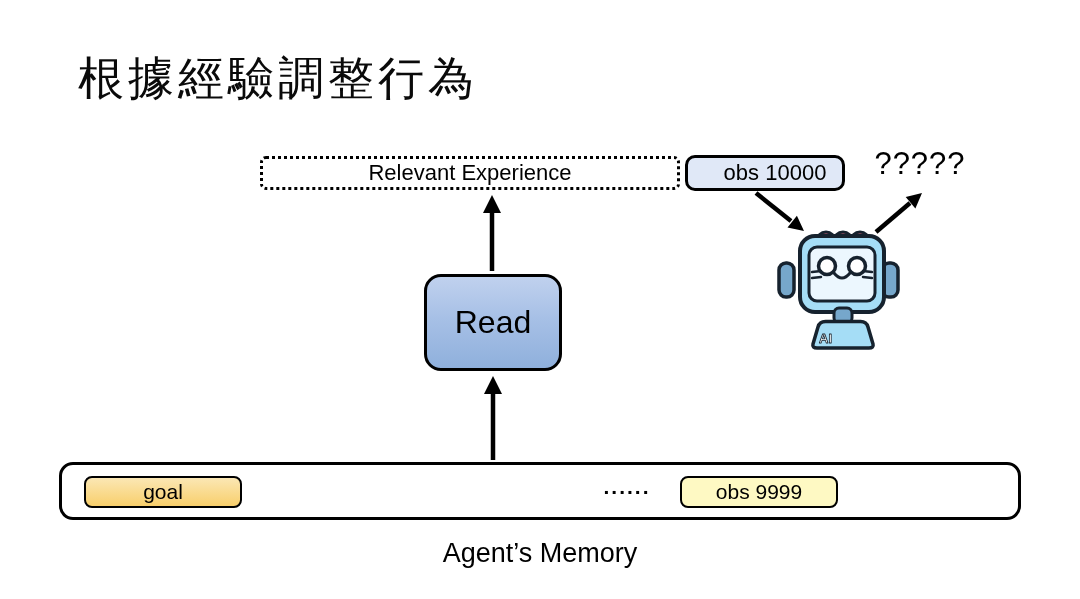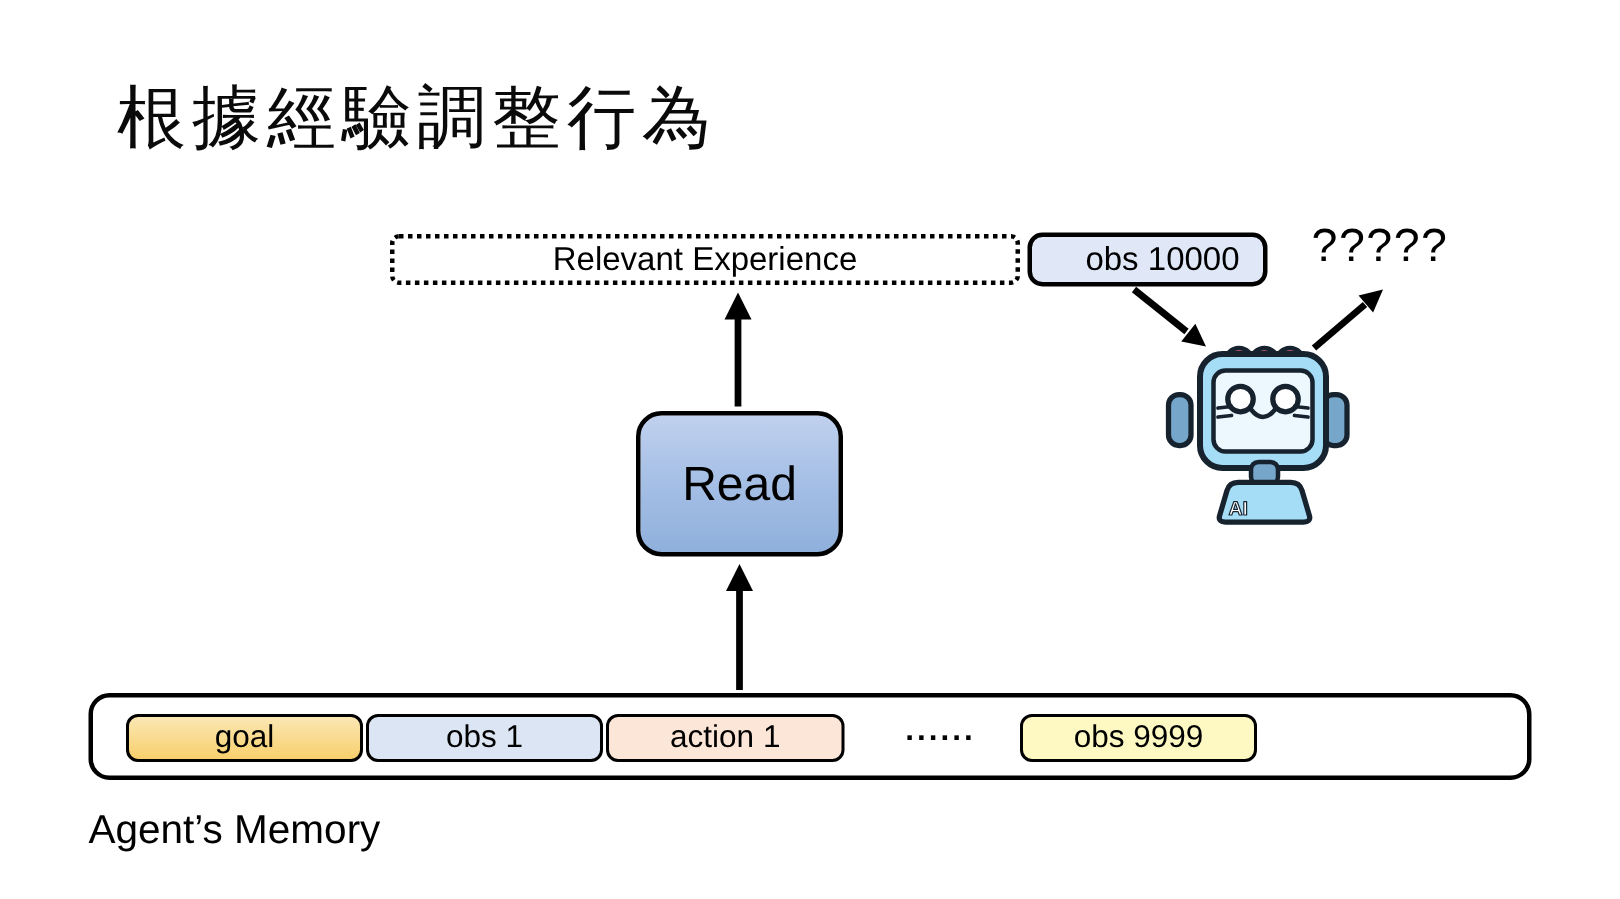--- a/index.html
+++ b/index.html
@@ -82,21 +82,21 @@
 
   #mem-ellipsis {
     left: 592px; top: 476px; width: 70px; height: 32px;
     display: flex; align-items: center; justify-content: center;
     font-size: 21px; font-weight: 700; letter-spacing: 2px;
   }
   #mem-ellipsis span { transform: translateY(-5px); }
 
   #memory-caption {
     left: 59px; top: 538px; width: 962px;
-    text-align: left;
+    text-align: center;
     font-size: 27px;
   }
 
   #overlay { position: absolute; left: 0; top: 0; pointer-events: none; }
 </style>
 </head>
 <body>
 
 <div id="slide">
 
@@ -113,26 +113,20 @@
   <div id="question-marks" class="abs">?????</div>
 
   <div id="read-box" class="abs">
     <span>Read</span>
   </div>
 
   <div id="memory-bar" class="abs"></div>
 
   <div id="mem-goal" class="mem-item">
     <span>goal</span>
-  </div>
-  <div id="mem-obs1" class="mem-item">
-    <span>obs 1</span>
-  </div>
-  <div id="mem-action1" class="mem-item">
-    <span>action 1</span>
   </div>
   <div id="mem-ellipsis" class="abs">
     <span>......</span>
   </div>
   <div id="mem-obs9999" class="mem-item">
     <span>obs 9999</span>
   </div>
 
   <div id="memory-caption" class="abs">Agent’s Memory</div>
 

